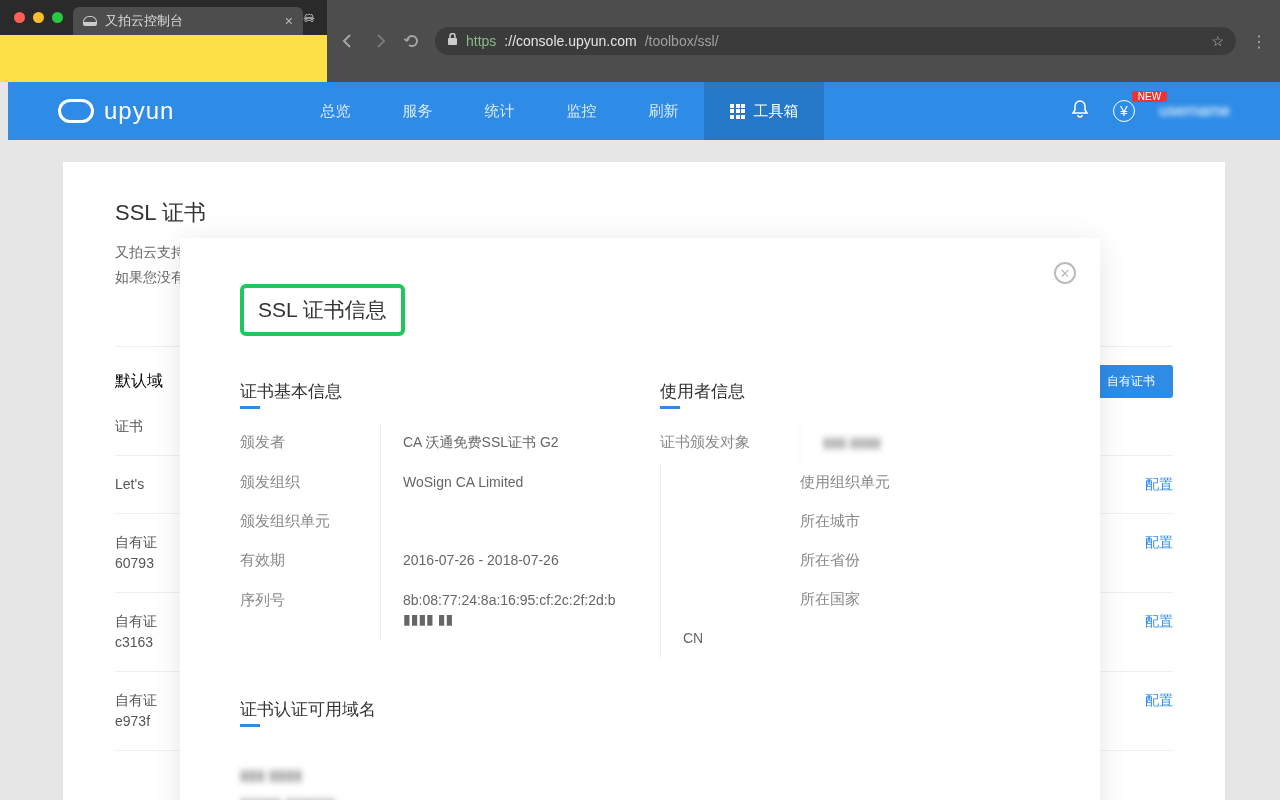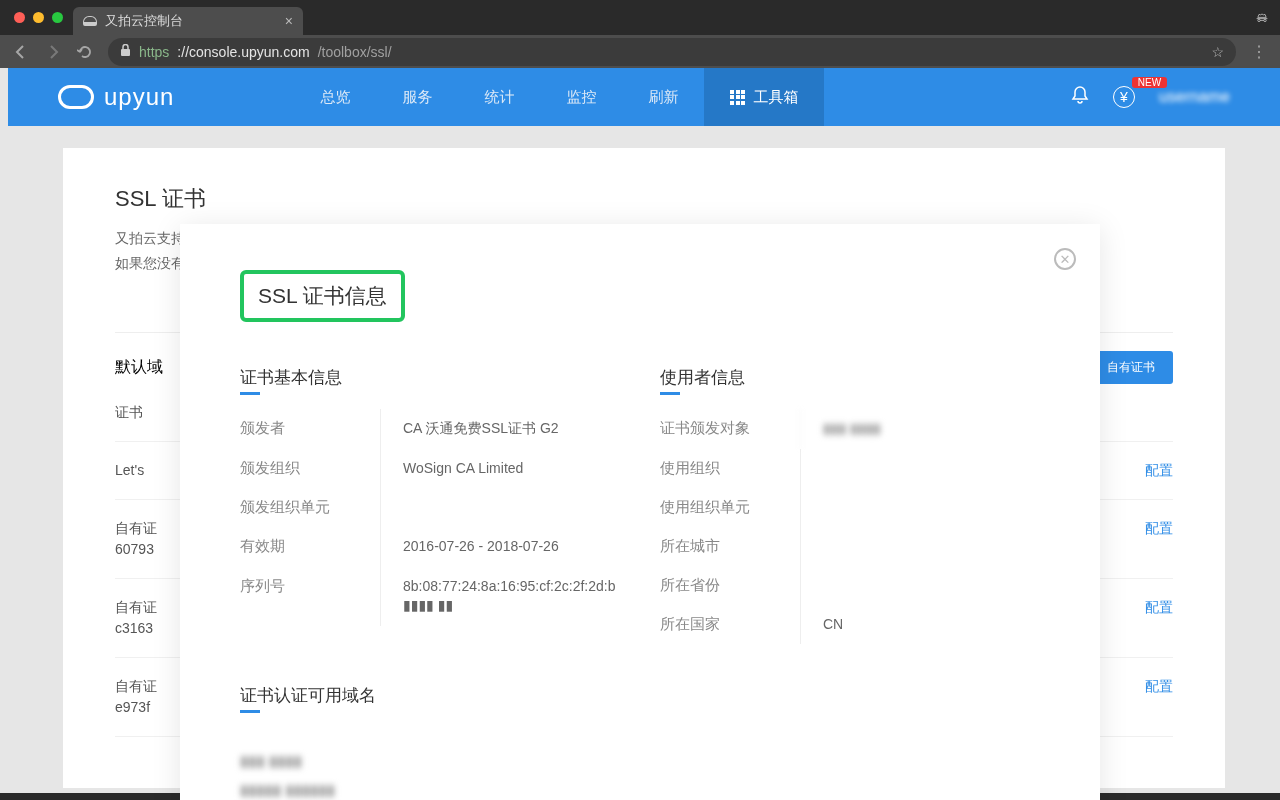--- a/index.html
+++ b/index.html
@@ -1,19 +1,19 @@
 <!DOCTYPE html>
 <html><head>
 <meta charset="utf-8">
 <style>
   * { margin: 0; padding: 0; box-sizing: border-box; }
   body { font-family: -apple-system, BlinkMacSystemFont, "Segoe UI", "PingFang SC", "Hiragino Sans GB", "Microsoft YaHei", sans-serif; background: #2a2a2a; width: 1280px; height: 800px; overflow: hidden; position: relative; }
 
   
-  .chrome { height: 68px; background: #e5e5e5; display: flex; flex-direction: column; }
+  .chrome { height: 82px; background: #fde047; display: flex; }
   .tab-bar { height: 35px; background: #2a2a2a; display: flex; align-items: center; padding-left: 8px; }
   .traffic { display: flex; gap: 8px; padding: 0 10px 0 6px; }
   .dot { width: 11px; height: 11px; border-radius: 50%; }
   .dot.red { background: #ff5f57; } .dot.yel { background: #febc2e; } .dot.grn { background: #28c840; }
   .tab { background: #4d4d4d; height: 28px; margin-top: 7px; border-radius: 6px 6px 0 0; display: flex; align-items: center; padding: 0 10px; gap: 8px; width: 230px; color: #ddd; font-size: 13px; }
   .tab .favicon { width: 14px; height: 10px; border: 1.5px solid #ccc; border-radius: 6px 6px 2px 2px; border-bottom-width: 4px; }
   .tab .close { margin-left: auto; color: #bbb; font-size: 14px; }
   .addr-bar { flex: 1; background: #4d4d4d; display: flex; align-items: center; padding: 0 12px; gap: 14px; color: #ccc; }
   .nav-ico { width: 18px; height: 18px; display: flex; align-items: center; justify-content: center; opacity: .7; }
   .url-box { flex: 1; background: #3b3b3b; height: 28px; border-radius: 14px; display: flex; align-items: center; padding: 0 12px; gap: 8px; font-size: 14px; }
@@ -202,21 +202,20 @@
             <div class="v">2016-07-26 - 2018-07-26</div>
             <div class="k">序列号</div>
             <div class="v">8b:08:77:24:8a:16:95:cf:2c:2f:2d:b ▮▮▮▮ ▮▮</div>
           </div>
         </div>
         <div class="panel" style="margin-left:40px;">
           <div class="panel-h">使用者信息</div>
           <div class="rows">
             <div class="k">证书颁发对象</div>
             <div class="v blurv">▮▮▮  ▮▮▮▮</div>
-            <div class="k">使用组织</div>
             <div class="v"></div>
             <div class="k">使用组织单元</div>
             <div class="v"></div>
             <div class="k">所在城市</div>
             <div class="v"></div>
             <div class="k">所在省份</div>
             <div class="v"></div>
             <div class="k">所在国家</div>
             <div class="v">CN</div>
           </div>

